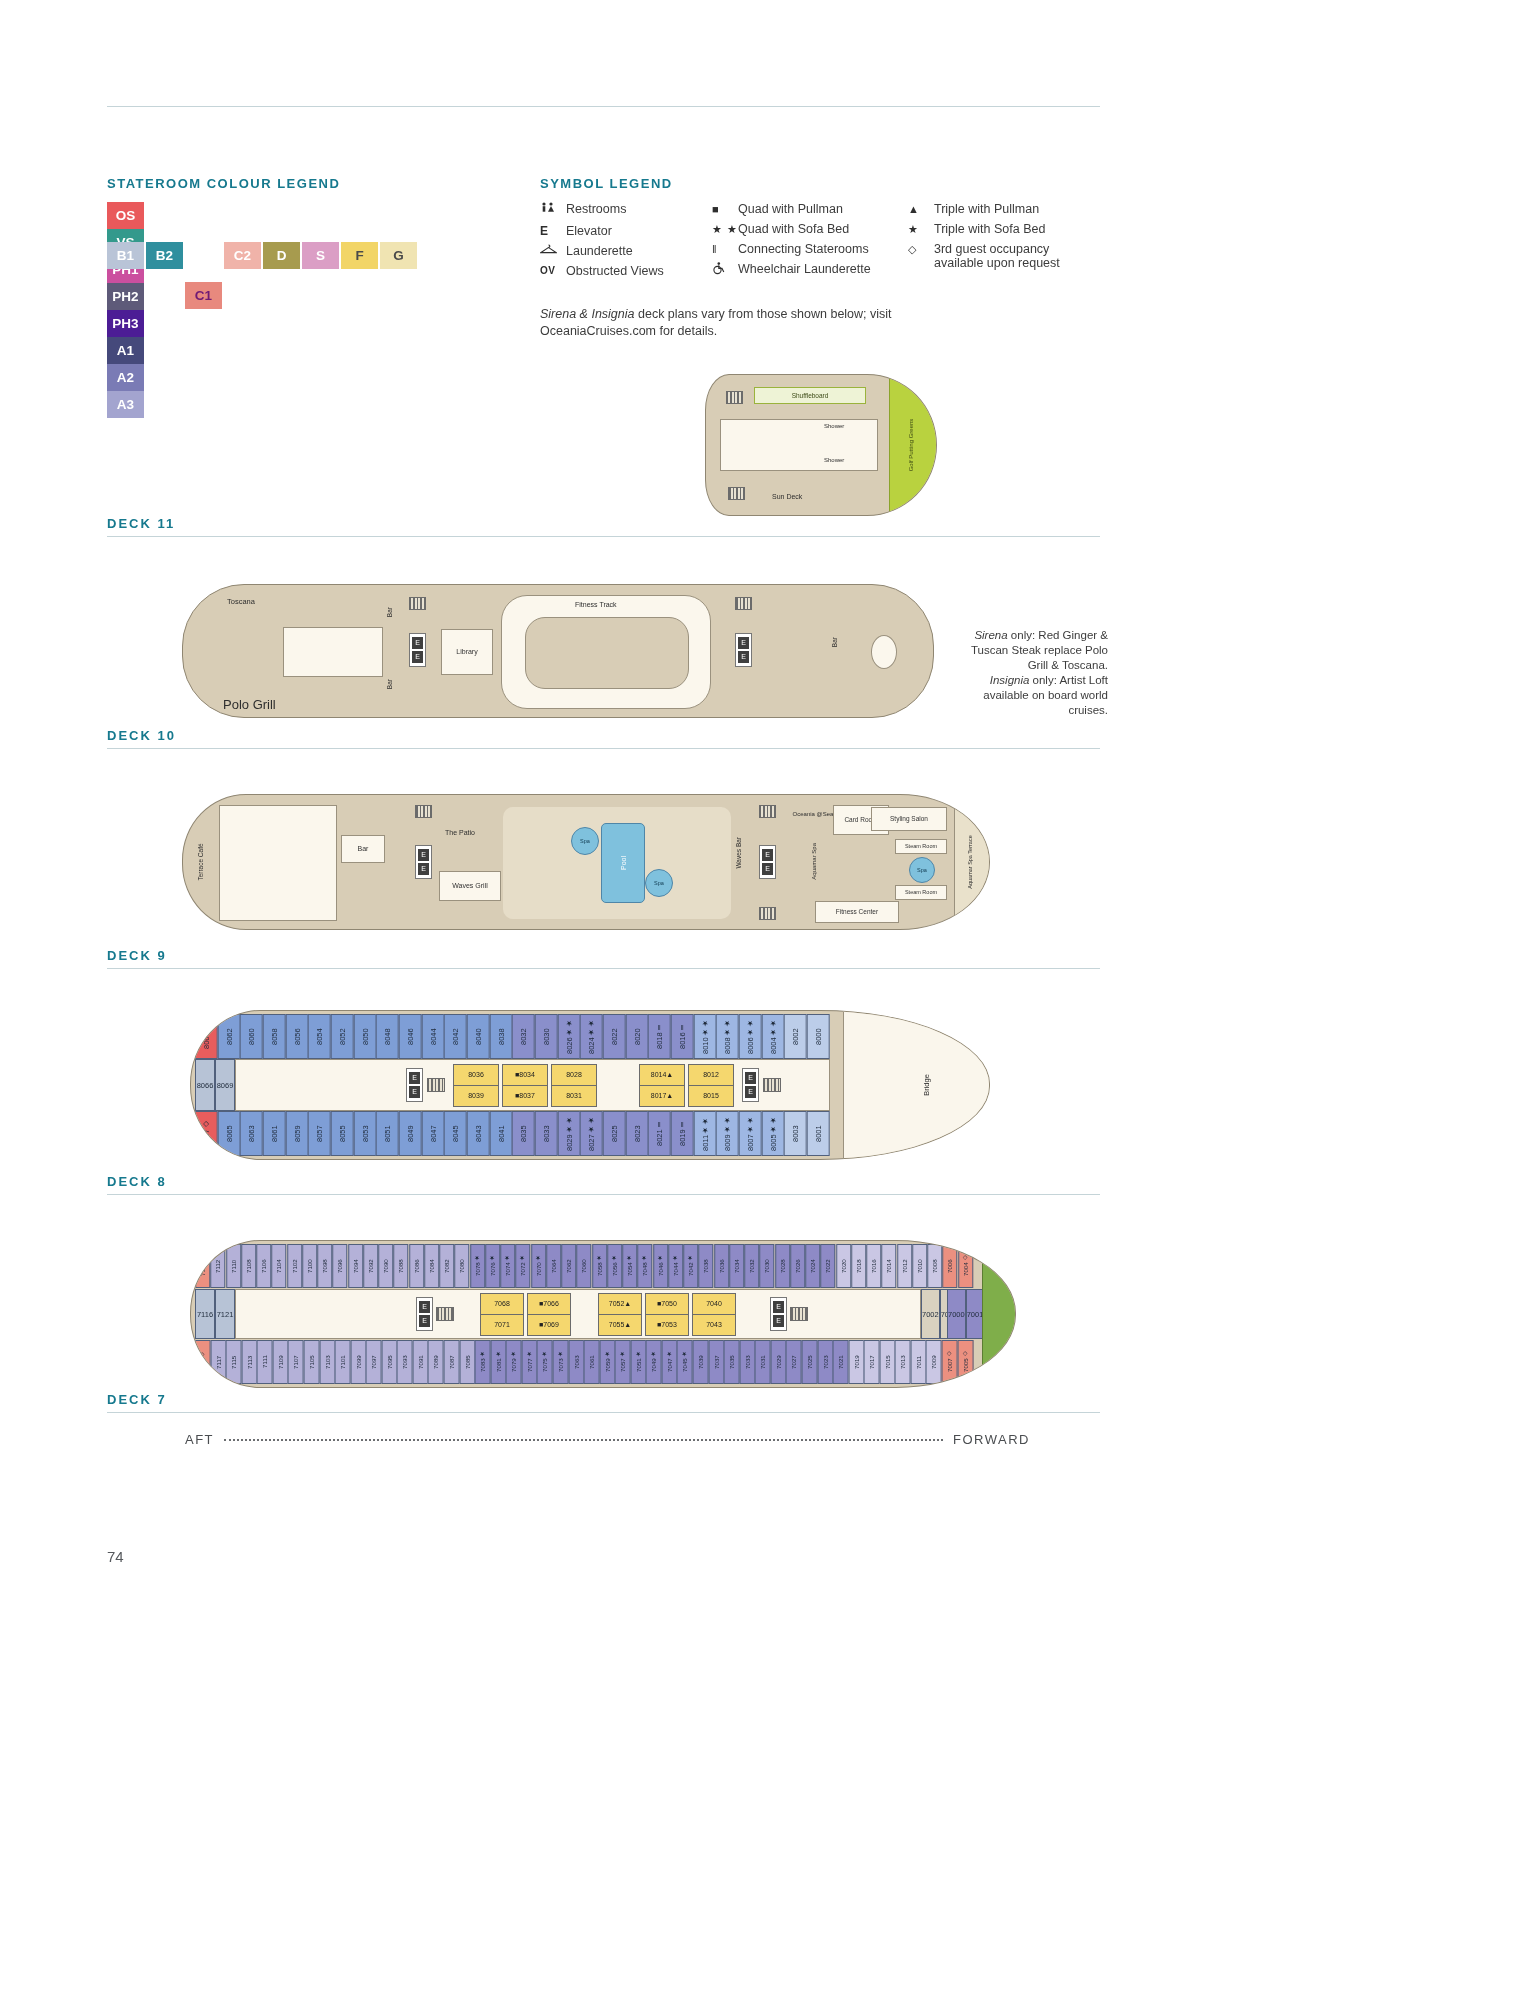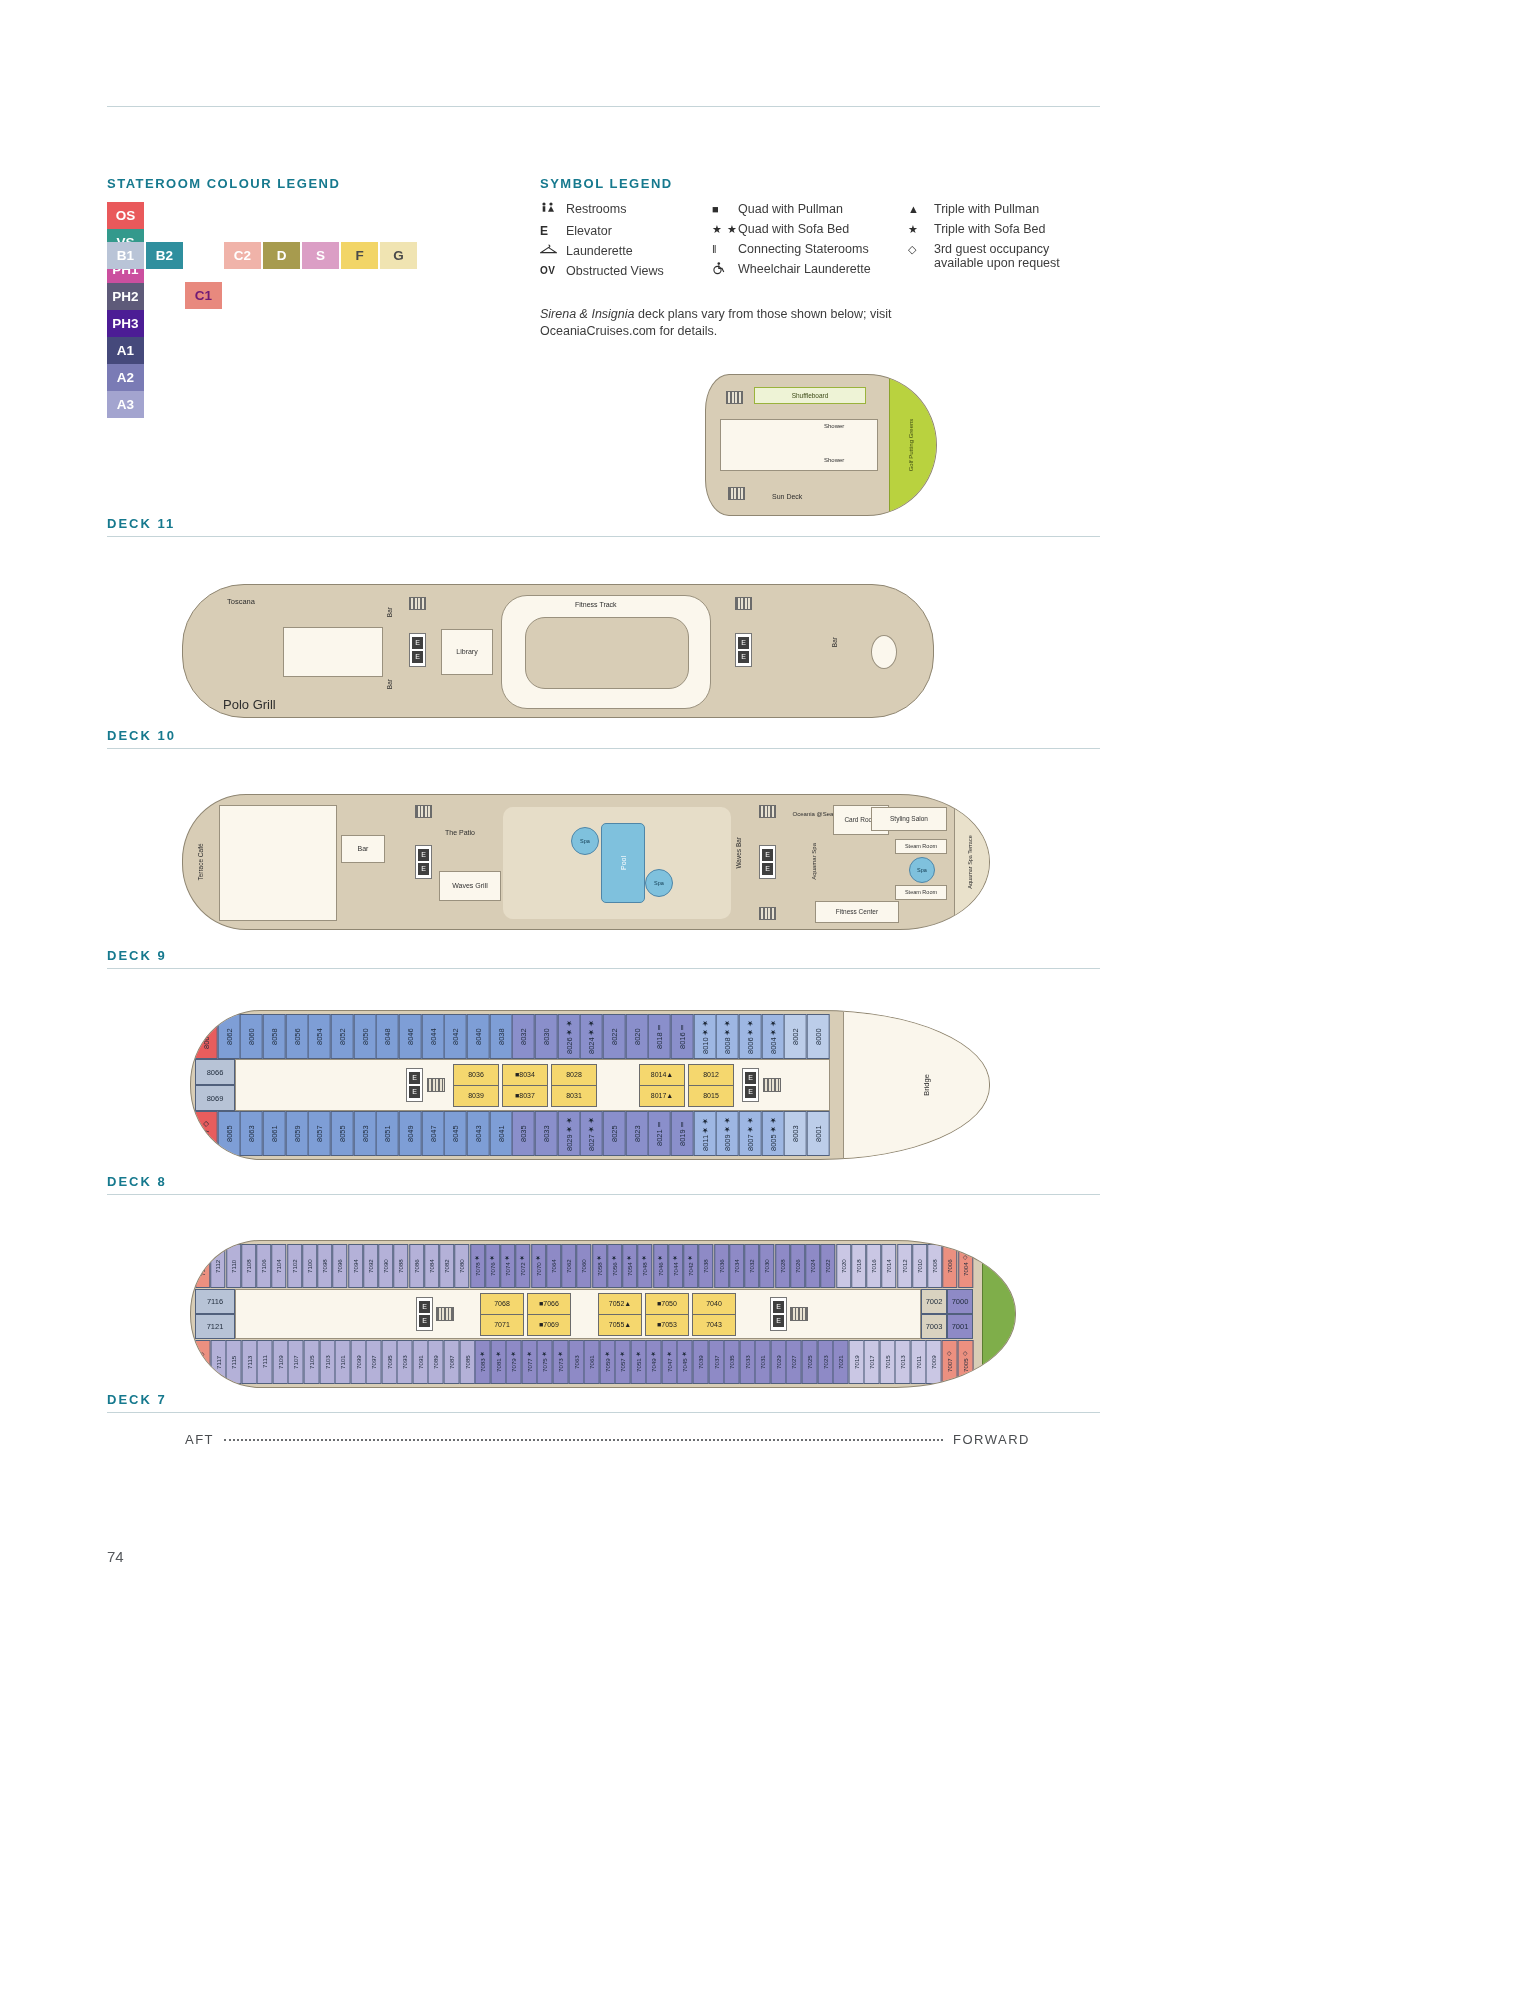--- a/index.html
+++ b/index.html
@@ -43,21 +43,21 @@
         display:flex;align-items:center;justify-content:center;}
   .spa-circle{position:absolute;background:#7fc1dd;border:1px solid #4f86a8;border-radius:50%;
         display:flex;align-items:center;justify-content:center;font-size:5.5px;color:#123c52;}
   
   .cabrow{display:flex;}
   .cab{flex:1 1 0;min-width:0;border:0.5px solid #51607c;box-sizing:border-box;overflow:hidden;
        display:flex;align-items:center;justify-content:center;
        writing-mode:vertical-rl;transform:rotate(180deg);color:#1f2b3b;line-height:1;}
   .c8{font-size:7.5px;}
   .c7{font-size:6.2px;}
-  .stack2{display:flex;flex-direction:column;flex:0 0 40px;width:40px;}
+  .stack2{display:flex;flex-direction:row;flex:0 0 40px;width:40px;}
   .scell{flex:1;border:0.5px solid #51607c;box-sizing:border-box;display:flex;align-items:center;
          justify-content:center;font-size:7.5px;color:#1f2b3b;}
   .corr{flex:1 1 auto;background:#faf6ec;border:1px solid #9a917e;box-sizing:border-box;
         display:flex;align-items:center;}
   .cgroup{display:flex;flex-direction:column;border:1px solid #6b6b6b;box-sizing:border-box;flex:0 0 46px;width:46px;}
   .cgcell{height:20px;background:#f5d76e;display:flex;align-items:center;justify-content:center;
           font-size:7px;color:#222;border-bottom:1px solid #6b6b6b;}
   .cgcell:last-child{border-bottom:none;}
   .deck-label{position:absolute;color:#16798e;font-size:13px;font-weight:bold;letter-spacing:2px;}
   
@@ -197,20 +197,24 @@
     <div class="room" style="left:318px;top:10px;width:210px;height:114px;border-radius:26px;"></div>
     <div class="abs" style="left:342px;top:32px;width:162px;height:70px;background:#d8cdb6;border:1px solid #9a917e;border-radius:20px;"></div>
     <div class="plab" style="left:392px;top:16px;font-size:7px;">Fitness Track</div>
     <div class="stripes" style="left:552px;top:12px;"></div>
     <div class="estack abs" style="left:552px;top:48px;">
       <div class="ebox">E</div>
       <div class="ebox">E</div>
     </div>
     <div class="vlab" style="left:648px;top:52px;">Bar</div>
     <div class="abs" style="left:688px;top:50px;width:24px;height:32px;background:#fbf7ed;border:1px solid #9a917e;border-radius:50%;"></div>
+  </div>
+  <div class="note-right" style="left:958px;top:628px;">
+    <span class="it">Sirena</span><span> only: Red Ginger &amp; Tuscan Steak replace Polo Grill &amp; Toscana.</span><br>
+    <span class="it">Insignia</span><span> only: Artist Loft available on board world cruises.</span>
   </div>
   <div class="deck-label" style="left:107px;top:728px;">DECK 10</div>
   <div class="rule" style="top:748px;"></div>
 
   <div class="ship" style="left:182px;top:794px;width:808px;height:136px;border-radius:64px 90px 90px 64px / 66px 68px 68px 66px;">
     <div class="vlab" style="left:14px;top:50%;transform:translateY(-50%) rotate(180deg);">Terrace Café</div>
     <div class="room" style="left:36px;top:10px;width:118px;height:116px;"></div>
     <div class="room" style="left:158px;top:40px;width:44px;height:28px;">
       <span>Bar</span>
     </div>

